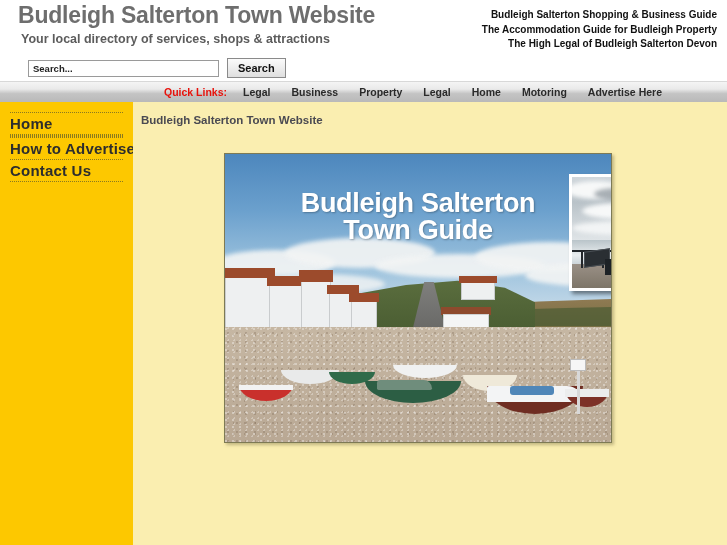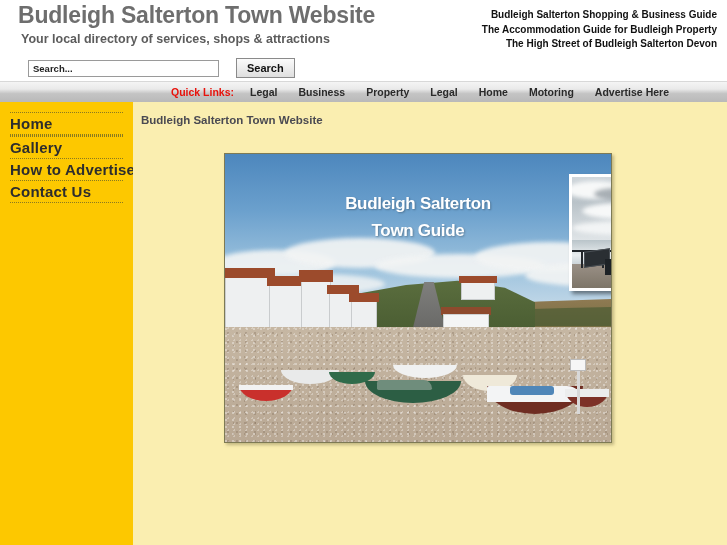--- a/index.html
+++ b/index.html
@@ -39,36 +39,36 @@
     width:191px; height:17px;
     border:1px solid #9a9a9a;
     background:#fff;
     font-family:"Liberation Sans", sans-serif;
     font-size:9.5px; font-weight:bold; color:#222;
     padding:0 4px;
     outline:none;
   }
   .search-input::placeholder { color:#222; opacity:1; font-weight:bold; }
   .search-button {
-    margin-left:17px;
+    margin-left:8px;
     height:20px; padding:0 10px;
     border:1px solid #8a8a8a;
     background:linear-gradient(#fbfbfb,#dfdfdf);
     font-family:"Liberation Sans", sans-serif;
     font-size:11px; font-weight:bold; color:#111;
     cursor:pointer;
   }
 
   
   .quicklinks {
     position:absolute; left:0; top:81px; width:727px; height:21px;
     background:linear-gradient(#f4f4f4 0%, #eaeaea 35%, #c4c4c4 58%, #b9b9b9 100%);
     border-top:1px solid #d8d8d8;
     display:flex; align-items:center;
-    padding-left:7px;
+    padding-left:0;
   }
   .ql-inner { display:flex; align-items:center; margin-left:164px; }
   .ql-label {
     font-size:10.5px; font-weight:bold; color:#e8120b;
     margin-right:16px; white-space:nowrap;
   }
   .ql-item {
     font-size:10.5px; font-weight:bold; color:#2a2a2a;
     margin-right:21px; white-space:nowrap; cursor:pointer;
   }
@@ -122,21 +122,21 @@
     position:absolute; left:0; top:0; width:100%; height:56%;
     background:linear-gradient(#4d87bd 0%, #6ba0cd 35%, #9cc2dd 70%, #c9dcea 100%);
   }
   .cloud {
     position:absolute; background:#f2f4f4; border-radius:50%;
     filter:blur(2px); opacity:0.92;
   }
   .hero-title {
     position:absolute; left:0; top:36px; width:100%;
     text-align:center;
-    font-size:17px; font-weight:bold; color:#ffffff;
+    font-size:27px; font-weight:bold; color:#ffffff;
     line-height:27px; letter-spacing:-0.3px;
     text-shadow:1px 1px 2px rgba(0,0,0,0.28);
     z-index:6; pointer-events:none;
   }
   
   .cliff {
     position:absolute; right:0; top:145px; width:180px; height:42px;
     background:linear-gradient(#8f7a52,#6c6a3c);
     clip-path:polygon(0 40%, 22% 15%, 60% 6%, 100% 0, 100% 100%, 0 100%);
   }
@@ -238,21 +238,21 @@
 
 <div class="page">
 
   <div class="header">
     <div class="site-title">Budleigh Salterton Town Website</div>
     <div class="site-tagline">Your local directory of services, shops &amp; attractions</div>
 
     <div class="header-links">
       <div>Budleigh Salterton Shopping &amp; Business Guide</div>
       <div>The Accommodation Guide for Budleigh Property</div>
-      <div>The High Street of Budleigh Salterton Devon</div>
+      <div>The High Legal of Budleigh Salterton Devon</div>
     </div>
 
     <div class="search-row">
       <input class="search-input" type="text" placeholder="Search..." style="">
       <button class="search-button">Search</button>
     </div>
   </div>
 
   <div class="quicklinks">
     <div class="ql-inner">
@@ -268,21 +268,20 @@
   </div>
 
   <div class="body-area">
 
     <nav class="sidebar">
       <div class="sep"></div>
       <div class="nav-item">Home</div>
       <div class="sep"></div>
       <div class="sep"></div>
       <div class="sep"></div>
-      <div class="nav-item">Gallery</div>
       <div class="sep"></div>
       <div class="nav-item">How to Advertise</div>
       <div class="sep"></div>
       <div class="nav-item">Contact Us</div>
       <div class="sep"></div>
     </nav>
 
     <main class="content">
       <div class="content-title">Budleigh Salterton Town Website</div>
 

